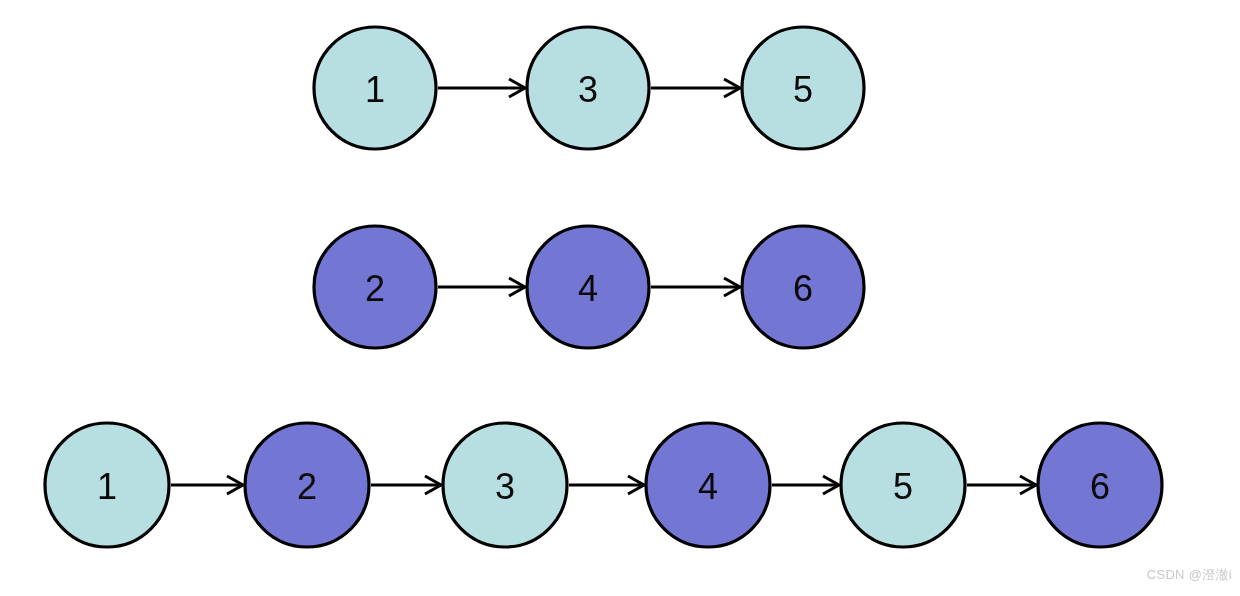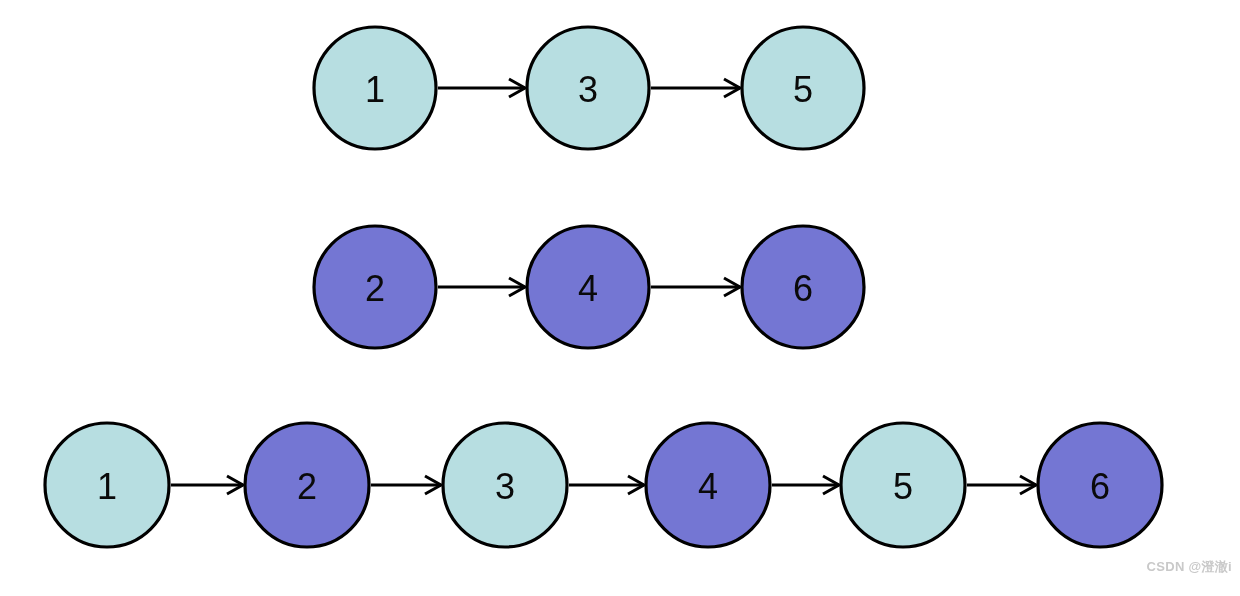--- a/index.html
+++ b/index.html
@@ -44,28 +44,27 @@
   .edge-head {
     stroke: #000000;
     stroke-width: 3;
     fill: none;
     stroke-linecap: butt;
     stroke-linejoin: miter;
   }
   .watermark {
     position: absolute;
     right: 8px;
-    bottom: 20px;
+    bottom: 12px;
     font-family: "Liberation Sans", sans-serif;
     font-size: 13px;
     color: #c9c9c9;
     letter-spacing: 0.3px;
     user-select: none;
     white-space: nowrap;
-    font-weight: bold;
   }
 </style>
 </head>
 <body>
 
 <div id="diagram-root">
   <svg id="diagram-svg" viewBox="0 0 1240 596" xmlns="http://www.w3.org/2000/svg">
     <g id="edges-layer">
         <g>
           <line x1="438" y1="88" x2="525" y2="88" stroke="#000000" stroke-width="3" class="edge-line"></line>

